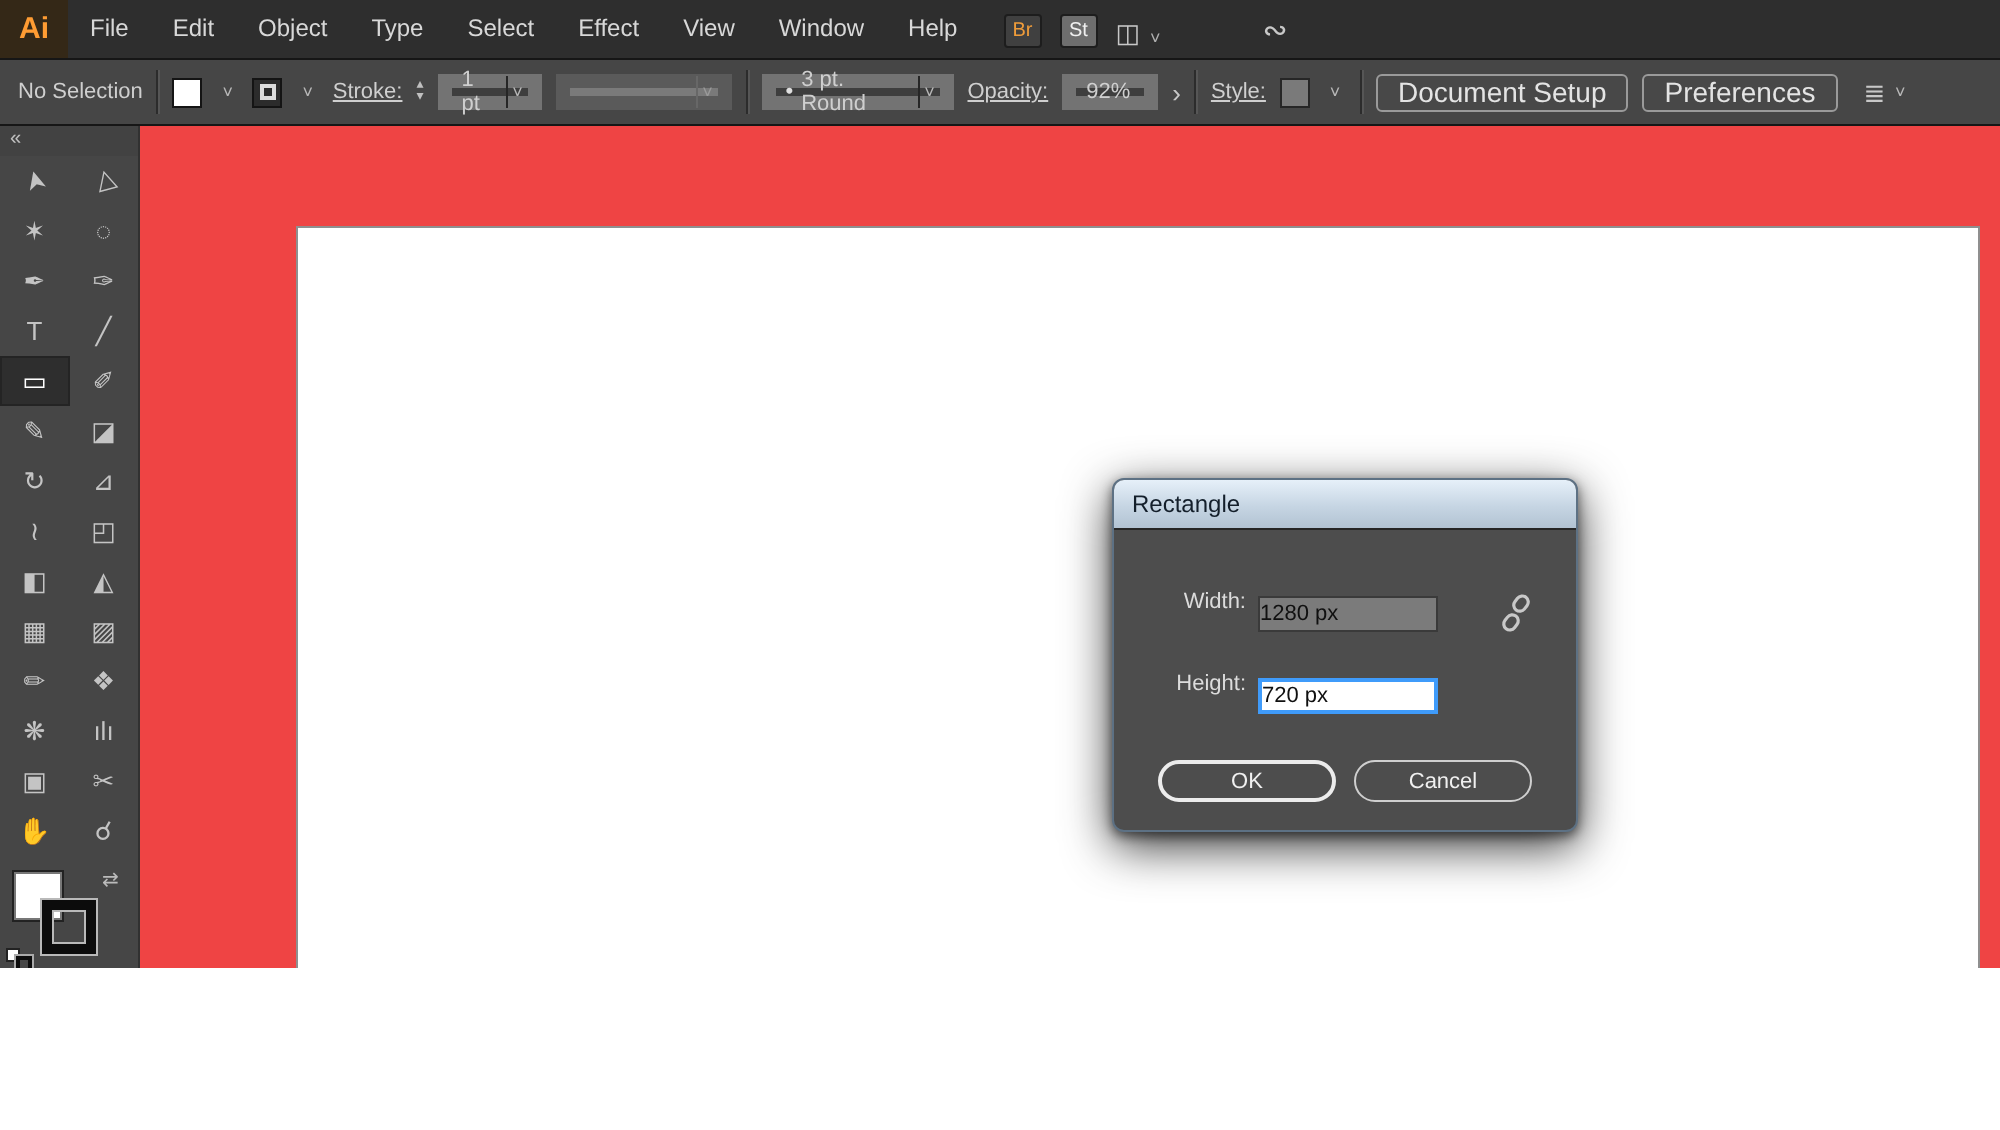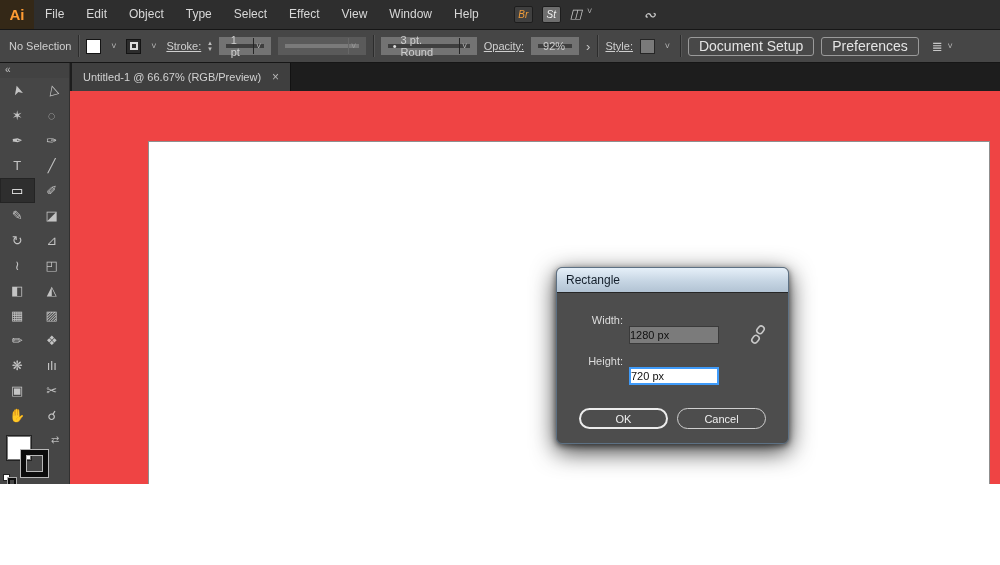--- a/index.html
+++ b/index.html
@@ -4,21 +4,21 @@
 <style>
   * { margin:0; padding:0; box-sizing:border-box; }
   body { font-family:"Liberation Sans", sans-serif; }
   .app { position:relative; width:1000px; height:484px; background:#efeff0; overflow:hidden; }
 
   
   .menubar { height:30px; background:#2e2e2e; border-bottom:1px solid #161616; display:flex; align-items:center; }
   .ai-logo { width:34px; height:29px; display:flex; align-items:center; justify-content:center;
              color:#ff9c33; font-weight:bold; font-size:15px; background:#342817; }
   .menu-item { color:#d8d8d8; font-size:12px; padding:0 11px; line-height:29px; cursor:default; }
-  .mb-right { margin-left:24px; display:flex; align-items:flex-start; gap:9px;font-style:italic; }
+  .mb-right { margin-left:12px; display:flex; align-items:flex-end; gap:9px; }
   .badge { width:19px; height:17px; border:1px solid #1d1d1d; border-radius:2px; font-size:10px;
            display:flex; align-items:center; justify-content:center; }
   .badge-br { background:#404040; color:#ef9c3a; }
   .badge-st { background:#6e6e6e; color:#f0f0f0; }
   .mb-icon { color:#c8c8c8; font-size:13px; }
   .mb-chev { color:#b0b0b0; font-size:9px; margin-left:-4px; }
   .share { margin-left:42px; font-size:15px; }
 
   
   .controlbar { height:33px; background:#464646; border-bottom:1px solid #161616; display:flex;
@@ -84,21 +84,21 @@
   .artboard { position:absolute; left:78px; top:50px; width:842px; height:470px; background:#ffffff; border:1px solid #8f8f8f; }
 
   
   .dialog { position:absolute; left:486px; top:176px; width:233px; border-radius:6px;
             border:1px solid #5d7184; background:#4d4d4d;
             box-shadow:0 7px 24px rgba(0,0,0,.8), 0 2px 6px rgba(0,0,0,.55); }
   .dialog-title { height:25px; border-radius:5px 5px 0 0;
             background:linear-gradient(#e6f0f9, #c6d5e3 55%, #b2c3d3); color:#141f2b; font-size:12px;
             display:flex; align-items:center; padding:0 9px; border-bottom:1px solid #262626; }
   .dialog-body { position:relative; padding:21px 0 14px 0; }
-  .field-row { display:flex; align-items:flex-start; margin:0 0 11px 22px; }
+  .field-row { display:flex; align-items:center; margin:0 0 11px 22px; }
   .field-label { width:44px; text-align:right; margin-right:6px; color:#dcdcdc; font-size:11px; }
   .field-input { width:90px; height:18px; font-size:11px; font-family:Liberation Sans, sans-serif; padding:0 0; outline:none;margin-top:12px; }
   .width-input { background:#7b7b7b; border:1px solid #3a3a3a; color:#101010; }
   .height-input { background:#ffffff; border:2px solid #3f9bfa; color:#101010; }
   .constrain { position:absolute; right:22px; top:32px; }
   .dialog-buttons { display:flex; justify-content:center; gap:9px; margin-top:23px; }
   .dlg-btn { width:89px; height:21px; border-radius:11px; background:transparent; color:#f0f0f0; font-size:11px;
              display:flex; align-items:center; justify-content:center; font-family:"Liberation Sans",sans-serif; cursor:default; }
   .ok { border:2px solid #ececec; }
   .cancel { border:1px solid #cfcfcf; }
@@ -294,26 +294,20 @@
       </div>
 
       <div class="modes-row" data-name="drawing-modes-row">
         <span class="mode" data-name="draw-normal-icon">▢</span>
         <span class="mode" data-name="draw-behind-icon">◨</span>
         <span class="mode" data-name="draw-inside-icon">⊡</span>
       </div>
     </div>
 
     <div class="docarea" data-name="document-area">
-      <div class="tabbar" data-name="document-tab-bar">
-        <div class="tab" data-name="document-tab">
-          <span data-name="document-tab-title">Untitled-1 @ 66.67% (RGB/Preview)</span>
-          <span class="tab-close" data-name="close-tab-icon">×</span>
-        </div>
-      </div>
 
       <div class="canvas" data-name="canvas">
         <div class="artboard" data-name="artboard"></div>
 
         <div class="dialog" data-name="rectangle-dialog">
           <div class="dialog-title" data-name="dialog-title-bar">
             <span data-name="dialog-title">Rectangle</span>
           </div>
           <div class="dialog-body" data-name="dialog-body">
             <div class="field-row" data-name="width-field-row">

